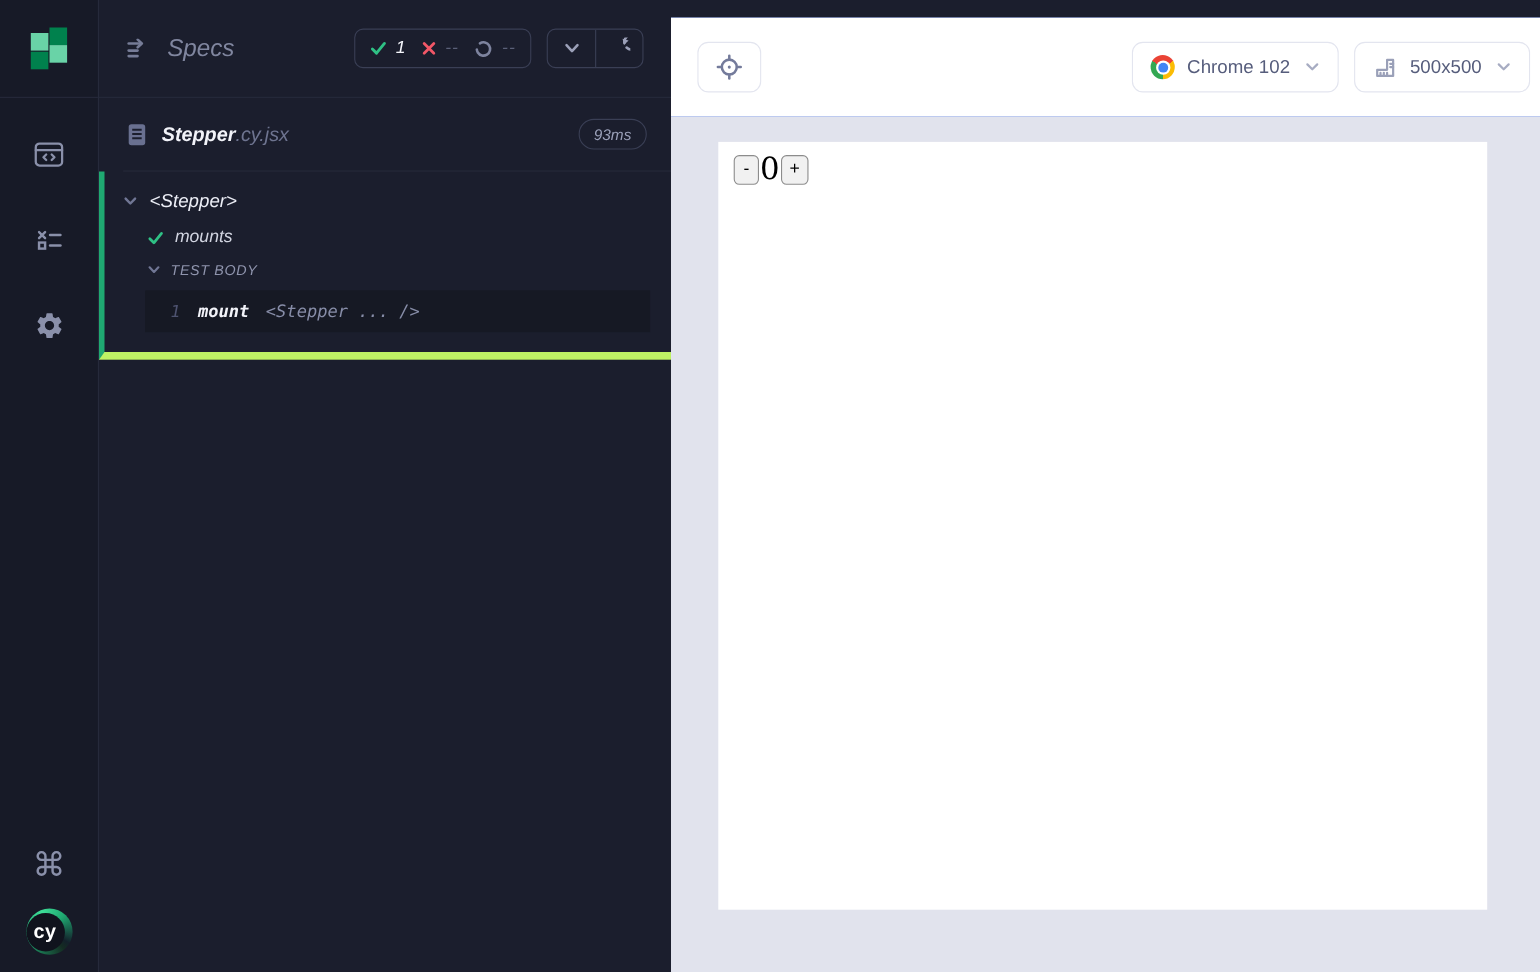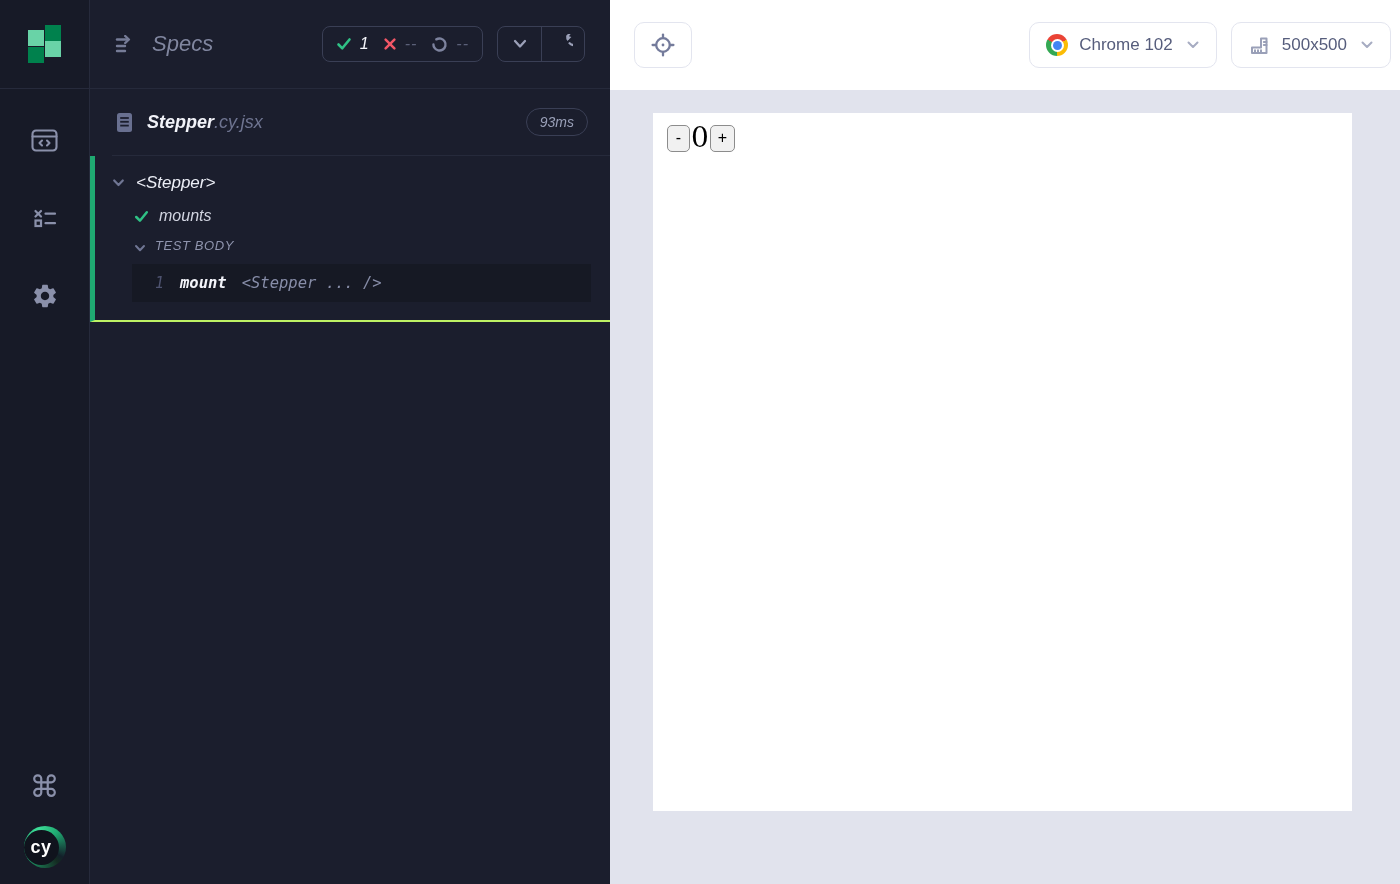--- a/index.html
+++ b/index.html
@@ -70,38 +70,38 @@
   .spec-row { display: flex; align-items: center; padding: 19px 22px 19px 25px; cursor: pointer; }
   .spec-file-icon { display: flex; }
   .spec-name { margin-left: 13px; font-size: 18px; font-weight: bold; color: #f2f3f9; }
   .spec-ext { font-size: 18px; color: #6e7490; }
   .spec-badge {
     margin-left: auto; border: 1px solid #3a3f55; border-radius: 999px;
     padding: 5px 13px; font-size: 14px; color: #9aa0b8;
   }
   .spec-divider { height: 1px; background: #262a3b; margin-left: 22px; }
 
-  .suite-block { border-left: 5px solid #1fa971; border-bottom: 2px solid #bef264; padding: 9px 0 18px 0; }
+  .suite-block { border-left: 5px solid #1fa971; border-bottom: 7px solid #bef264; padding: 9px 0 18px 0; }
   .suite-row { display: flex; align-items: center; gap: 11px; padding: 8px 0 6px 17px; cursor: pointer; }
   .suite-title { font-size: 17px; color: #eceef6; }
   .test-row { display: flex; align-items: center; gap: 10px; padding: 8px 0 7px 39px; cursor: pointer; }
   .test-title { font-size: 16px; color: #d2d5e1; }
-  .section-row { display: flex; align-items: flex-end; gap: 9px; padding: 6px 16px 9px 39px; cursor: pointer; }
+  .section-row { display: flex; align-items: center; gap: 9px; padding: 6px 16px 9px 39px; cursor: pointer; }
   .section-label { font-size: 13px; color: #8f94ad; letter-spacing: 0.6px; }
   .cmd-row {
     margin: 2px 19px 0 37px; background: #161924; height: 38px;
     display: flex; align-items: center; cursor: pointer;
     font-family: "DejaVu Sans Mono", monospace; font-size: 15.5px;
   }
   .cmd-line { width: 32px; text-align: right; color: #4e5370; font-size: 15px; }
   .cmd-method { margin-left: 16px; font-weight: bold; color: #f2f3f9; }
   .cmd-args { margin-left: 15px; color: #878da8; }
 
   
-  .right { flex: 1; min-width: 0; display: flex; flex-direction: column; background: #1d4ed8; }
+  .right { flex: 1; min-width: 0; display: flex; flex-direction: column; background: #1d4ed8; margin-top: 16px; }
   .aut-toolbar {
     height: 90px; flex-shrink: 0; background: #ffffff;
     display: flex; align-items: center; padding: 0 9px 0 24px;
   }
   .selector-btn {
     width: 58px; height: 46px; border: 1px solid #e3e5ef; border-radius: 10px; background: #fff;
     display: flex; align-items: center; justify-content: center; color: #747b9b; cursor: pointer;
   }
   .dd {
     height: 46px; border: 1px solid #e3e5ef; border-radius: 10px; background: #fff;

